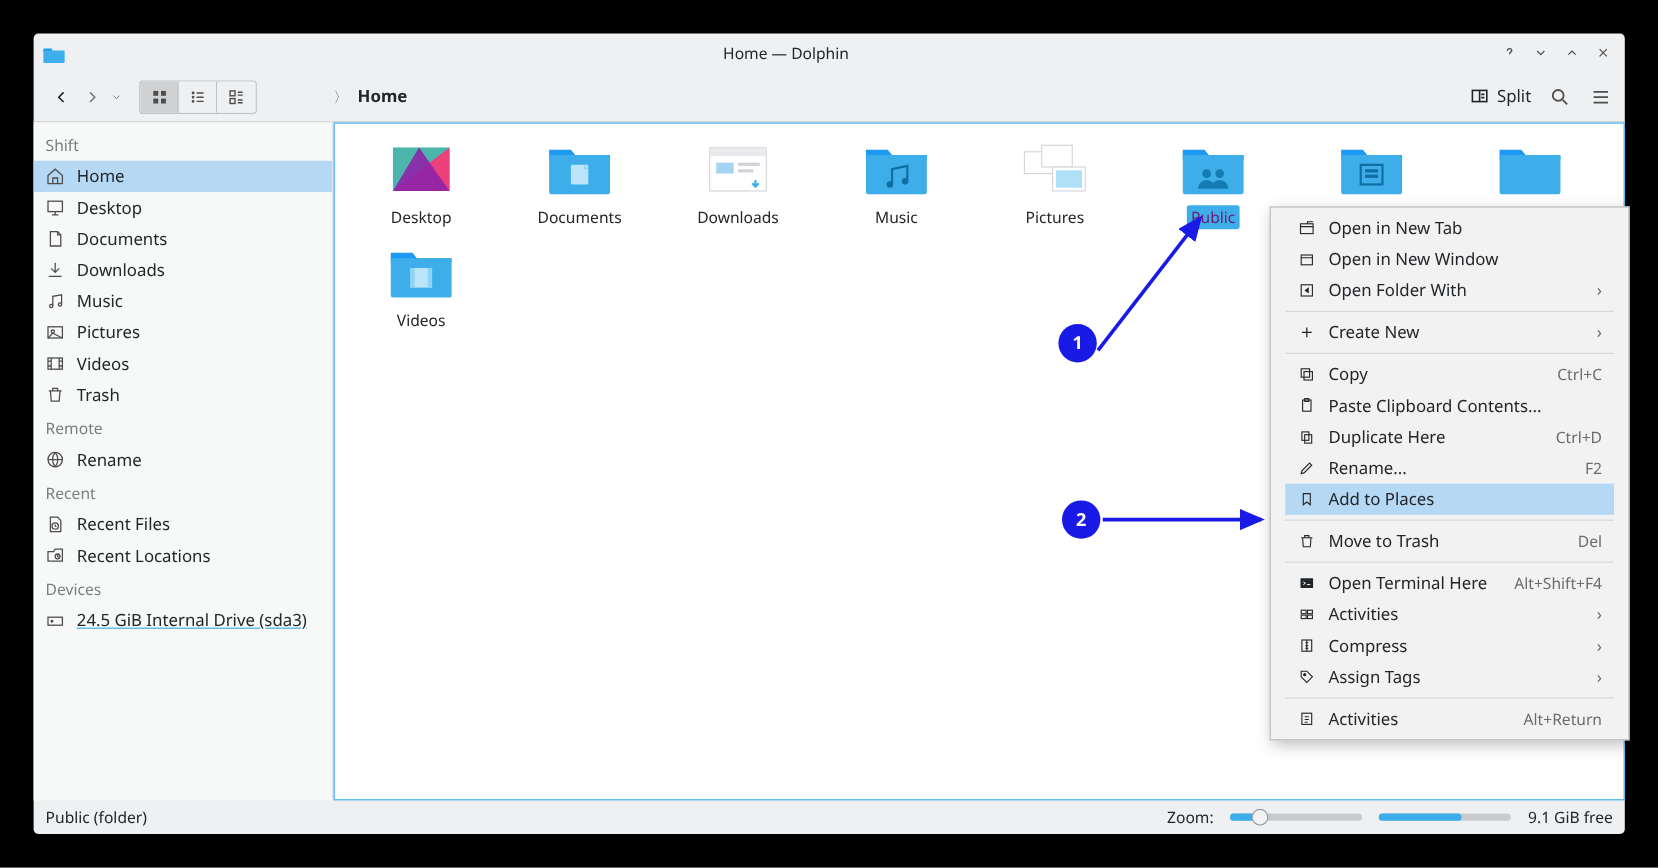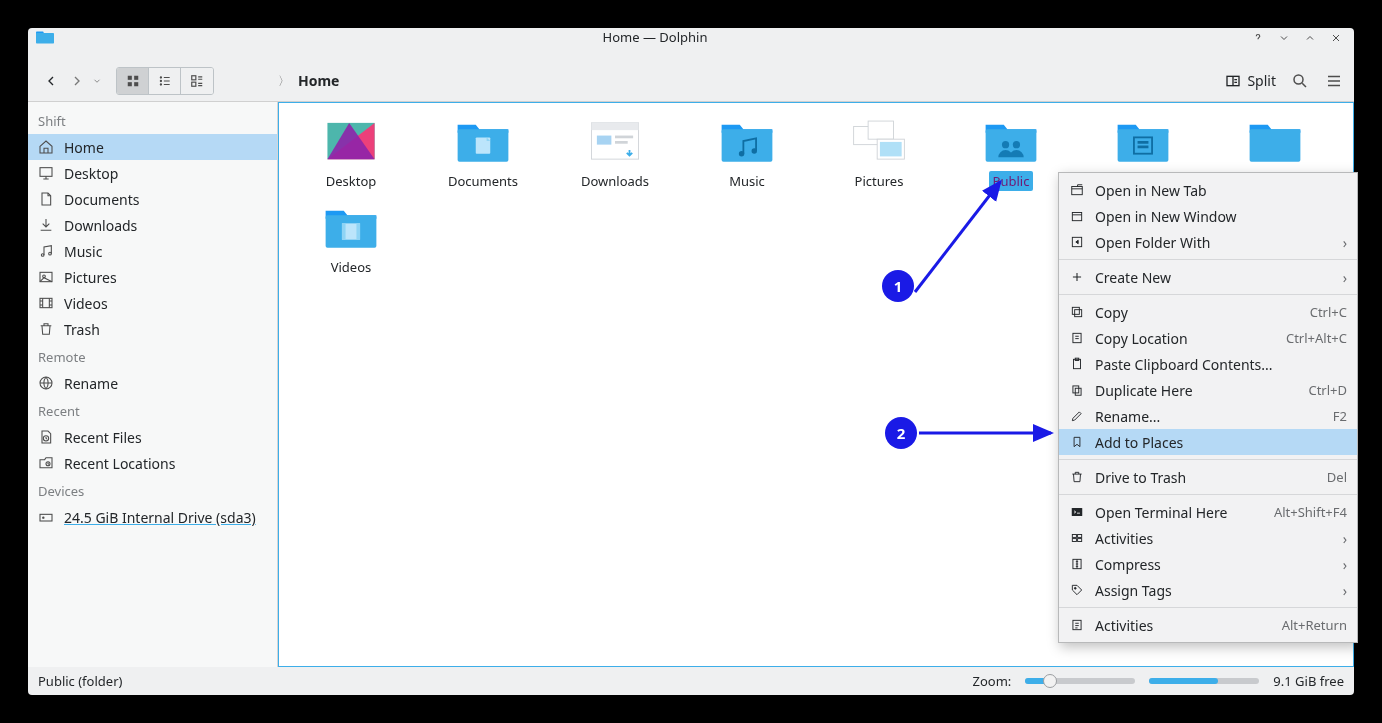--- a/index.html
+++ b/index.html
@@ -1,35 +1,35 @@
 <!DOCTYPE html>
 <html><head>
 <meta charset="utf-8">
 <style>
 * { box-sizing: border-box; margin: 0; padding: 0; font-family: "Noto Sans", "Segoe UI", sans-serif; }
 body { background: #000; width: 1382px; height: 723px; overflow: hidden; position: relative; }
 .window { position: absolute; left: 28px; top: 28px; width: 1326px; height: 667px; background: #eff0f1; border-radius: 4px; display: flex; flex-direction: column; }
-.titlebar { height: 32px; display: flex; padding: 0 8px; }
+.titlebar { height: 32px; display: flex; align-items: center; padding: 13px 8px; }
 .titlebar .tb-icon { width: 18px; height: 14px; margin-right: 8px; }
 .titlebar .title { flex: 1; text-align: center; font-size: 13px; color: #232629; }
 .titlebar .win-controls { display: flex; gap: 6px; }
 .titlebar .win-btn { width: 20px; height: 20px; display: flex; align-items: center; justify-content: center; color: #4d4d4d; cursor: pointer; }
 .toolbar { height: 42px; display: flex; align-items: center; padding: 0 10px; gap: 4px; border-bottom: 1px solid #d0d0d0; }
 .nav-group { display: flex; align-items: center; gap: 0px; }
 .nav-btn { width: 26px; height: 26px; display:flex; align-items:center; justify-content:center; color:#787878; }
 .nav-btn.enabled { color:#232629; }
 .view-group { display:flex; border:1px solid #bdc3c7; border-radius:3px; overflow:hidden; margin-left:8px; }
 .view-btn { width:32px; height:26px; display:flex; align-items:center; justify-content:center; border-right:1px solid #bdc3c7; background:#eff0f1; color:#4d4d4d; }
 .view-btn:last-child { border-right:none; }
 .view-btn.active { background:#cfd1d3; }
 .breadcrumbs { display:flex; align-items:center; gap:8px; margin-left:60px; font-size:14px; color:#232629; }
 .bc-arrow { color:#787878; font-size:12px; }
 .bc-item.current { font-weight:700; }
 .spacer { flex:1; }
-.tool-right { display:flex; align-items:center; gap:14px; }
+.tool-right { display:flex; align-items:flex-start; gap:14px; }
 .split-btn { display:flex; align-items:center; gap:6px; font-size:14px; color:#232629; }
 .icon-sm { width:16px; height:16px; display:inline-flex; align-items:center; justify-content:center; }
 .content { flex:1; display:flex; min-height:0; }
 .sidebar { width:250px; background:#f7f8f8; border-right:1px solid #d5d5d5; padding-top:4px; overflow:auto; }
 .side-hdr { font-size:13px; color:#7c7f82; padding:6px 10px 4px; }
 .side-item { height:26px; display:flex; align-items:center; gap:10px; padding:0 10px; font-size:14px; color:#232629; cursor:pointer; }
 .side-item .icon-sm { color:#4d4d4d; }
 .side-item.active { background:#b5d9f5; }
 .side-item.underline span.lbl { text-decoration: underline; text-decoration-color:#3daee9; }
 .fileview { flex:1; position:relative; background:#fff; border:1px solid #3daee9; margin:0; overflow:hidden; }
@@ -37,21 +37,21 @@
 .fitem { width:124px; display:flex; flex-direction:column; align-items:center; gap:6px; font-size:13px; color:#232629; cursor:pointer; }
 .fitem .thumb { width:58px; height:48px; display:flex; align-items:center; justify-content:center; }
 .fitem .lbl { text-align:center; padding:1px 4px; border-radius:2px; }
 .fitem.selected .lbl { background:#3daee9; color:#701a75; }
 .statusbar { height:28px; display:flex; align-items:center; padding:0 10px; font-size:13px; color:#232629; gap:14px; }
 .sb-slider { width:110px; height:6px; background:#c8cacd; border-radius:3px; position:relative; }
 .sb-slider .fill { position:absolute; left:0; top:0; bottom:0; background:#3daee9; border-radius:3px; }
 .sb-slider .handle { position:absolute; top:-4px; width:14px; height:14px; background:#f2f2f2; border:1px solid #9b9ea1; border-radius:50%; }
 .sb-bar { width:110px; height:6px; background:#c8cacd; border-radius:3px; position:relative; }
 .sb-bar .fill { position:absolute; left:0; top:0; bottom:0; background:#3daee9; border-radius:3px; }
-.context-menu { position:absolute; width:300px; background:#f2f2f3; border:1px solid #b8b9ba; box-shadow:2px 4px 12px rgba(0,0,0,0.25); font-size:14px; color:#232629; padding:4px 0; z-index:10; }
+.context-menu { position:absolute; width:300px; background:#f2f2f3; border:1px solid #b8b9ba; box-shadow:2px 4px 12px rgba(0,0,0,0.25); font-size:14px; color:#232629; padding:4px 12px; z-index:10; }
 .cm-item { height:26px; display:flex; align-items:center; padding:0 10px; gap:10px; cursor:pointer; }
 .cm-item .sc { margin-left:auto; color:#6a6c6f; font-size:13px; }
 .cm-item .chev { margin-left:auto; color:#6a6c6f; font-size:14px; }
 .cm-item.hl { background:#b5d9f5; }
 .cm-sep { height:1px; background:#d6d7d9; margin:4px 0; }
 .cm-item .icon-sm svg { width:14px; height:14px; }
 .annot-circle { position:absolute; width:32px; height:32px; border-radius:50%; background:#1a1ae6; color:#fff; font-size:15px; font-weight:700; display:flex; align-items:center; justify-content:center; z-index:20; }
 .annot-arrow { position:absolute; z-index:15; }
 svg .folder-body{ fill:#3daee9; }
 svg .folder-tab{ fill:#1d99f3; }
@@ -463,30 +463,20 @@
           <rect x="8" y="8" width="12" height="12"></rect>
           <rect x="4" y="4" width="12" height="12"></rect>
         </svg>
       </span>
       <span>Copy</span>
       <span class="sc">Ctrl+C</span>
     </div>
     <div class="cm-item">
       <span class="icon-sm">
         <svg viewBox="0 0 24 24" fill="none" stroke="currentColor" stroke-width="1.6">
-          <rect x="5" y="4" width="14" height="16"></rect>
-          <path d="M9 9h6M9 13h6"></path>
-        </svg>
-      </span>
-      <span>Copy Location</span>
-      <span class="sc">Ctrl+Alt+C</span>
-    </div>
-    <div class="cm-item">
-      <span class="icon-sm">
-        <svg viewBox="0 0 24 24" fill="none" stroke="currentColor" stroke-width="1.6">
           <rect x="6" y="4" width="12" height="16"></rect>
           <rect x="9" y="2" width="6" height="4"></rect>
         </svg>
       </span>
       <span>Paste Clipboard Contents...</span>
     </div>
     <div class="cm-item">
       <span class="icon-sm">
         <svg viewBox="0 0 24 24" fill="none" stroke="currentColor" stroke-width="1.6">
           <rect x="5" y="5" width="10" height="12"></rect>
@@ -513,21 +503,21 @@
       </span>
       <span>Add to Places</span>
     </div>
     <div class="cm-sep"></div>
     <div class="cm-item">
       <span class="icon-sm">
         <svg viewBox="0 0 24 24" fill="none" stroke="currentColor" stroke-width="1.6">
           <path d="M4 7h16M9 7V4h6v3M6 7l1 13h10l1-13"></path>
         </svg>
       </span>
-      <span>Drive to Trash</span>
+      <span>Move to Trash</span>
       <span class="sc">Del</span>
     </div>
     <div class="cm-sep"></div>
     <div class="cm-item">
       <span class="icon-sm">
         <svg viewBox="0 0 24 24" fill="currentColor">
           <rect x="3" y="5" width="18" height="14" rx="1" fill="#232629"></rect>
           <path d="M7 10l3 2-3 2M12 14h5" stroke="#fff" stroke-width="1.4" fill="none"></path>
         </svg>
       </span>

